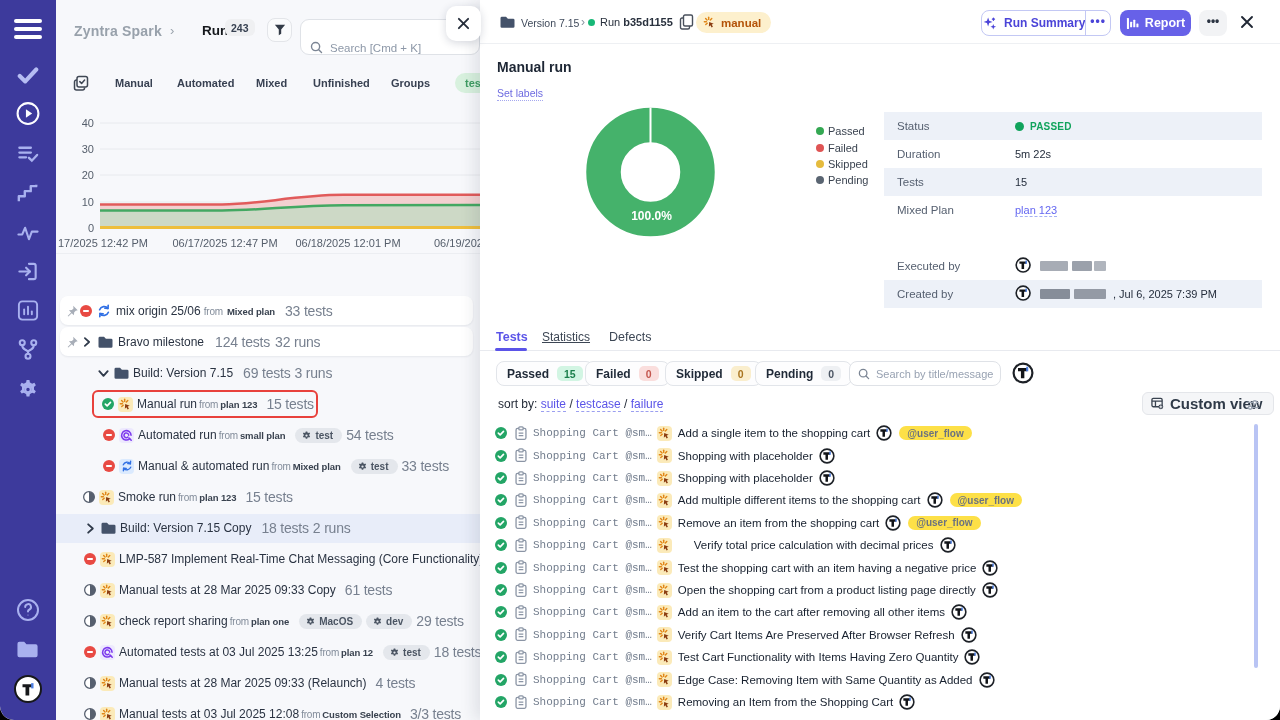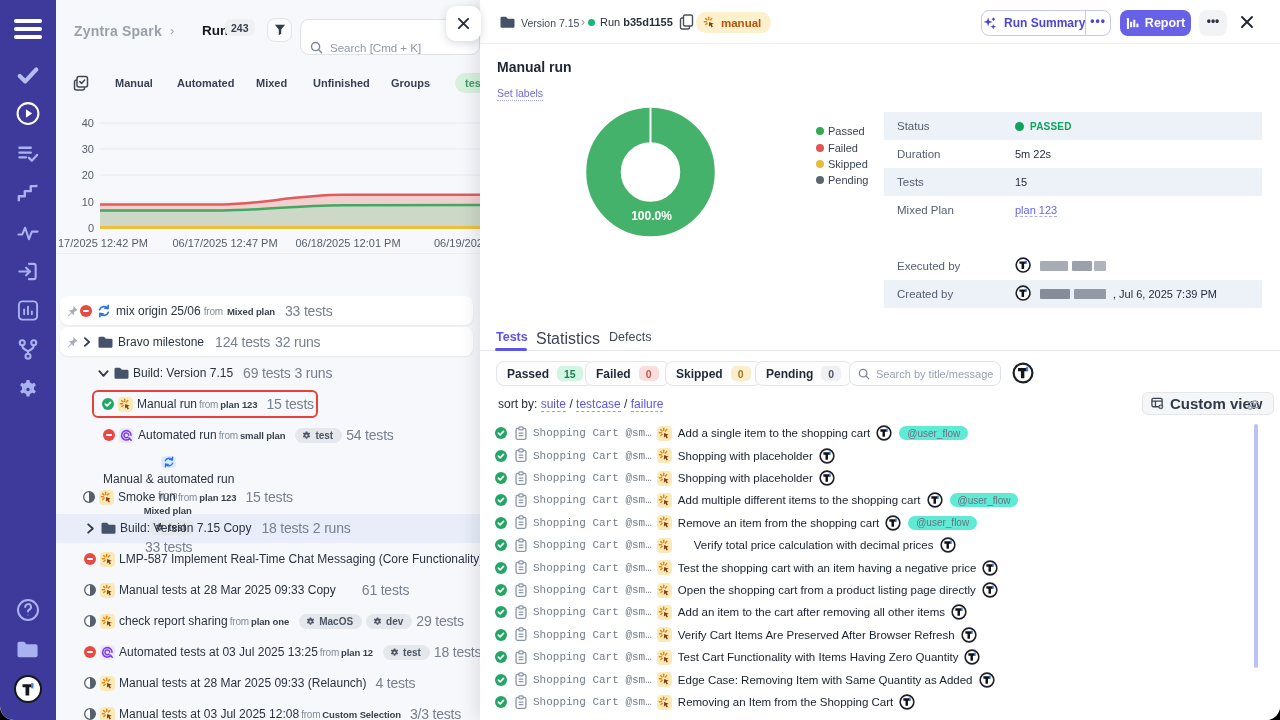--- a/index.html
+++ b/index.html
@@ -40,21 +40,21 @@
   .ival { font-size:11px; color:#252e3d; display:flex; align-items:center; white-space:nowrap; }
   
   .fpill { position:absolute; top:361px; height:25px; border:1px solid #e2e5ea; background:#fdfdfe;
     border-radius:8px; display:inline-flex; align-items:center; gap:8px; padding:0 10px;
     font-size:12px; color:#1f2937; font-weight:bold; }
   .fbadge { font-size:10.5px; font-weight:bold; border-radius:5px; padding:1.5px 7px; }
   
   .trw { position:absolute; left:15px; height:22px; display:flex; align-items:center; white-space:nowrap; }
   .mono { font-family:"Liberation Mono", monospace; font-size:11px; color:#717c8c; }
   .ttl { font-size:11.5px; color:#17202e; }
-  .upill { background:#5eead4; border-radius:9px; padding:1.5px 8px; font-size:10px; color:#6b7280; font-weight:normal;}
+  .upill { background:#fde047; border-radius:9px; padding:1.5px 8px; font-size:10px; color:#6b7280; font-weight:bold;}
 </style>
 </head>
 <body>
 <div id="app">
 <div id="sidebar">
   <svg class="sic" style="top:19px" width="28" height="22" viewBox="0 0 28 22">
     <g fill="#fff">
           <rect x="0" y="0" width="28" height="4" rx="2"></rect>
           <rect x="0" y="8" width="28" height="4" rx="2"></rect>
           <rect x="0" y="16" width="28" height="4" rx="2"></rect>
@@ -311,21 +311,21 @@
         </span>
     <span class="tname">Automated run</span>
         <span class="tfrom">from</span>
         <span class="tplan" style="margin-left:-2px">small plan</span>
     <span class="gpill" style="margin-left:6px"><svg width="9" height="9" viewBox="0 0 12 12">
             <use href="#i-gear"></use>
           </svg>test</span>
     <span class="tcount">54 tests</span>
   </div>
 
-  <div class="trow" style="left:47px; top:452px; gap:4px;flex-direction:column;">
+  <div class="trow" style="left:47px; top:452px; gap:4px;">
     <svg width="12" height="12" viewBox="0 0 13 13">
           <use href="#i-minus"></use>
         </svg>
     <span class="chip chip-b">
           <svg width="12" height="12" viewBox="0 0 16 16">
             <use href="#i-cycle"></use>
           </svg>
         </span>
     <span class="tname">Manual &amp; automated run</span>
         <span class="tfrom">from</span>
@@ -378,21 +378,21 @@
   <div class="trow" style="left:28px; top:576px; gap:4px;">
     <svg width="12" height="12" viewBox="0 0 13 13">
           <use href="#i-half"></use>
         </svg>
     <span class="chip chip-y">
           <svg width="13" height="13" viewBox="0 0 16 16">
             <use href="#i-spark"></use>
           </svg>
         </span>
     <span class="tname">Manual tests at 28 Mar 2025 09:33 Copy</span>
-        <span class="tcount" style="margin-left:22px">61 tests</span>
+        <span class="tcount" style="margin-left:5px">61 tests</span>
   </div>
 
   <div class="trow" style="left:28px; top:607px; gap:4px;">
     <svg width="12" height="12" viewBox="0 0 13 13">
           <use href="#i-half"></use>
         </svg>
     <span class="chip chip-y">
           <svg width="13" height="13" viewBox="0 0 16 16">
             <use href="#i-spark"></use>
           </svg>
@@ -571,21 +571,21 @@
           </svg>
     <svg width="66" height="10" viewBox="0 0 66 10">
             <rect x="0" y="0" width="30" height="10" rx="1" fill="#868d99"></rect>
             <rect x="34" y="0" width="32" height="10" rx="1" fill="#949aa5"></rect>
           </svg>
     <span>, Jul 6, 2025 7:39 PM</span>
   </span>
       </div>
 
   <div class="abs" style="left:16px; top:330px; font-size:12.5px; font-weight:bold; color:#5b54e8;">Tests</div>
-  <div class="abs" style="left:56px; top:330px; font-size:16px; color:#3c4654;">Statistics</div>
+  <div class="abs" style="left:62px; top:330px; font-size:12px; color:#3c4654;text-decoration:underline;">Statistics</div>
   <div class="abs" style="left:129px; top:330px; font-size:12.5px; color:#3c4654;">Defects</div>
   <div class="abs" style="left:0; top:350px; width:800px; height:1px; background:#e8eaef;"></div>
   <div class="abs" style="left:15px; top:348px; width:32px; height:3px; border-radius:2px; background:#5b54e8;"></div>
 
   <div class="fpill" style="left:16px;">Passed<span class="fbadge" style="background:#d2f5e3;color:#1a7f4b;">15</span></div>
   <div class="fpill" style="left:105px;">Failed<span class="fbadge" style="background:#fadedd;color:#c4564e;">0</span></div>
   <div class="fpill" style="left:185px;">Skipped<span class="fbadge" style="background:#faeecd;color:#a8741f;">0</span></div>
   <div class="fpill" style="left:275px;">Pending<span class="fbadge" style="background:#eef0f3;color:#4b5563;">0</span></div>
   <div class="abs" style="left:369px; top:361px; width:152px; height:25px; border:1px solid #dfe2e7; background:#fff; border-radius:8px; display:flex; align-items:center; padding-left:8px; gap:6px;">
     <svg width="12" height="12" viewBox="0 0 14 14" fill="none" stroke="#7b8594" stroke-width="1.5">

